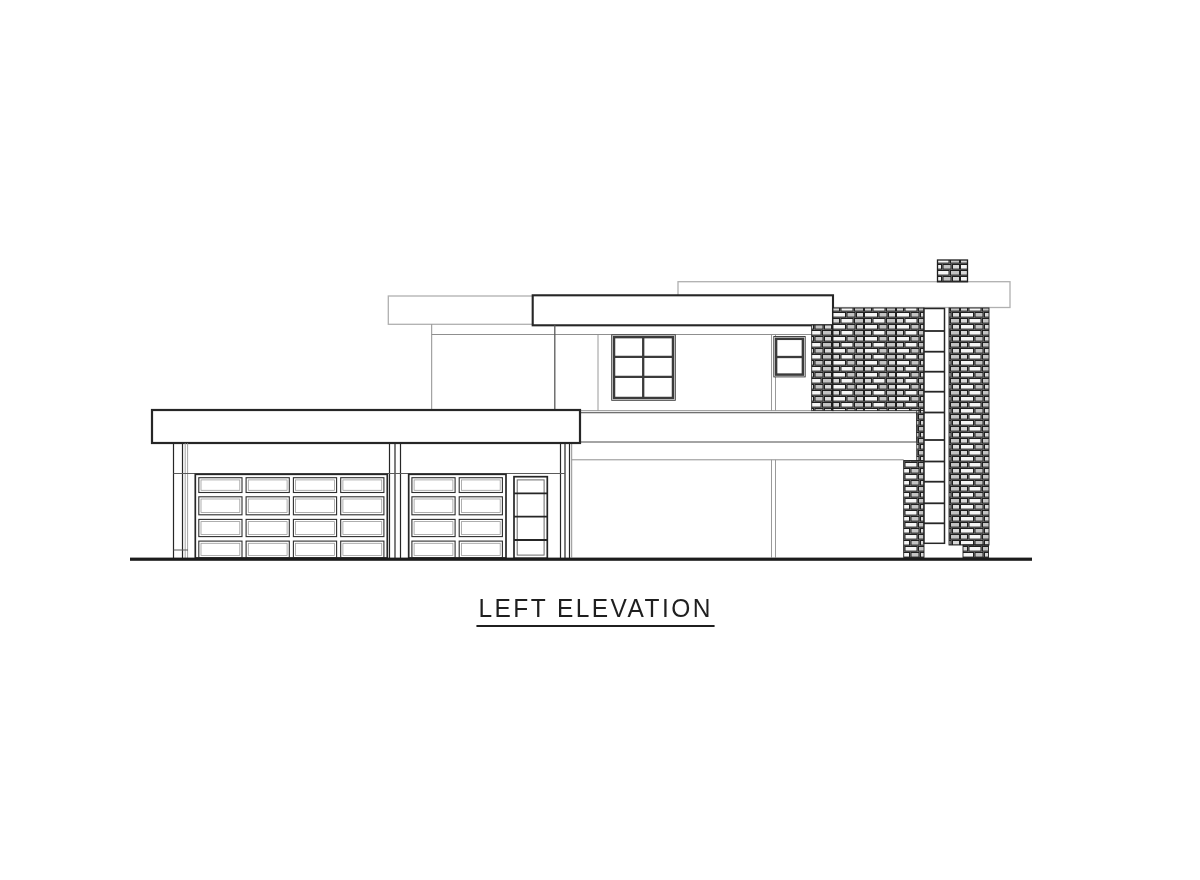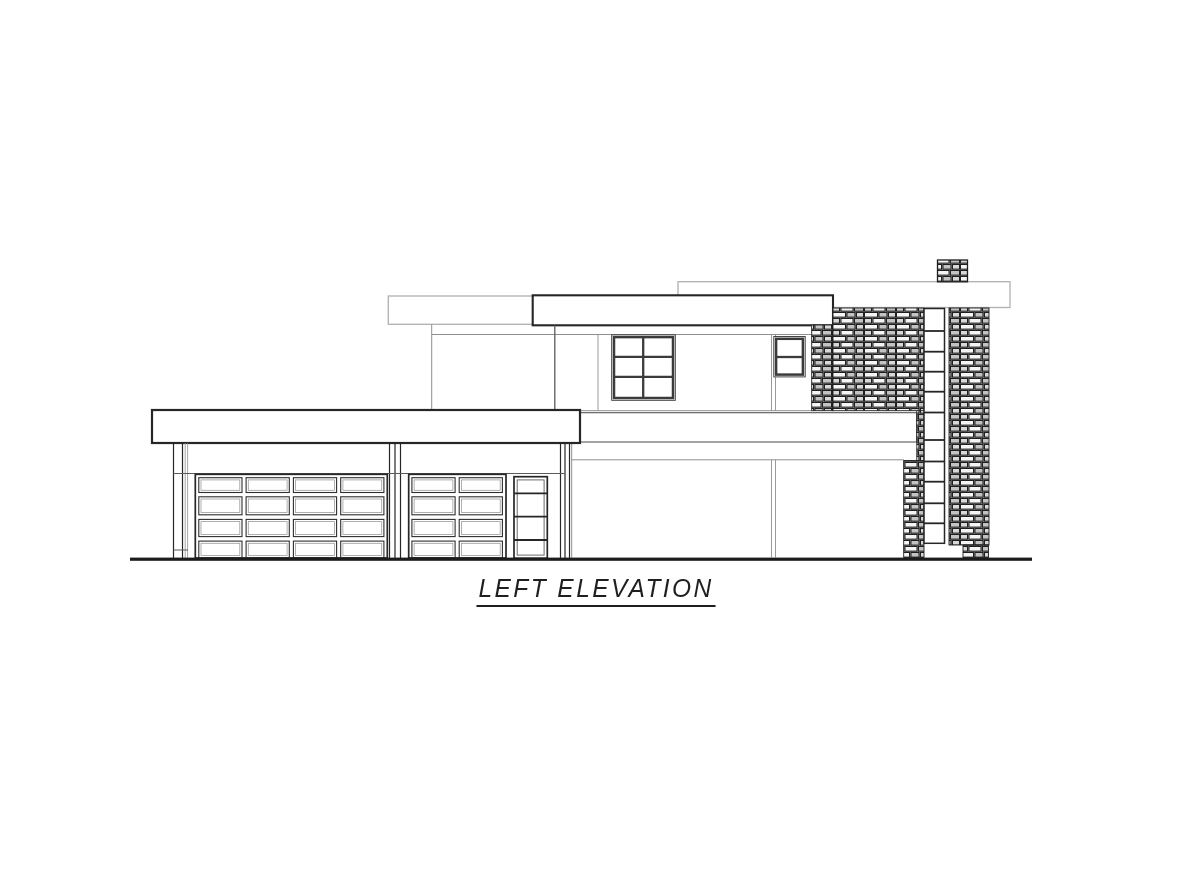--- a/index.html
+++ b/index.html
@@ -18,21 +18,21 @@
   .lnL{stroke:var(--light-line);fill:none;}
   .bandD{fill:var(--bg);stroke:var(--ink);}
   .bandM{fill:var(--bg);stroke:var(--mid);}
   .bandF{fill:var(--bg);stroke:var(--faint-line);}
   .stone{fill:url(#stonePat);stroke:var(--stone-outline);}
   .po{fill:var(--bg);stroke:#2e2e2e;stroke-width:1.1;}
   .pi{fill:none;stroke:#9b9b9b;stroke-width:0.8;}
   .wfO{fill:var(--bg);stroke:#333333;stroke-width:0.9;}
   .wfI{fill:none;stroke:#3b3b3b;stroke-width:2.5;}
   .mull{stroke:#3b3b3b;stroke-width:2.3;fill:none;}
-  .title-wrap{position:absolute;left:474px;top:576px;width:232px;text-align:left;font-style:italic;}
+  .title-wrap{position:absolute;left:474px;top:596px;width:232px;text-align:left;}
   .title-text{display:inline-block;color:var(--title-ink);font-size:25px;line-height:1;
       letter-spacing:2.5px;font-weight:400;padding:0 2px 4px 2px;
       border-bottom:2px solid var(--title-ink);white-space:nowrap;transform:scaleX(.98);}
 </style>
 </head>
 <body>
 
 <div class="sheet">
 
 <svg width="1200" height="880" viewBox="0 0 1200 880">

